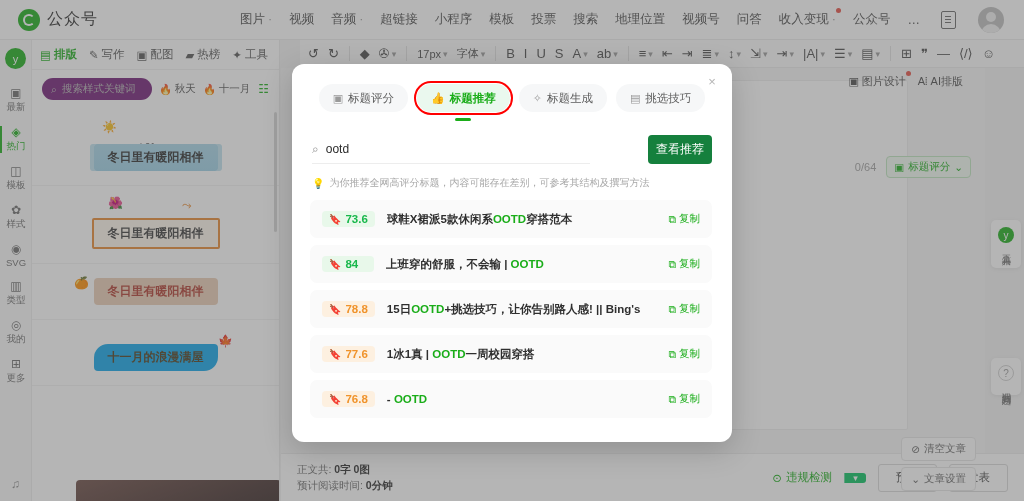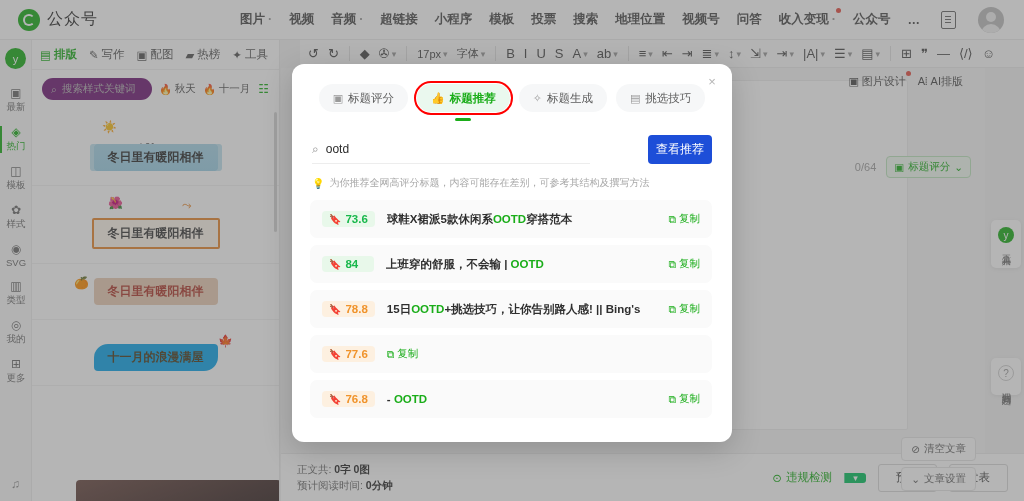--- a/index.html
+++ b/index.html
@@ -25,21 +25,21 @@
   .brand-mark {
     width: 22px; height: 22px; border-radius: 50%;
     background: #1aad19; position: relative;
   }
   .brand-mark::after {
     content: ""; position: absolute; inset: 5px;
     border: 2px solid #fff; border-radius: 50%; border-right-color: transparent;
   }
   .brand-text { font-size: 16px; color: #2b2b2b; letter-spacing: 1px; }
   .topnav-items { display: flex; align-items: center; gap: 17px; font-size: 12.5px; color: #4b4b4b; }
-  .topnav-items .ni { position: relative; white-space: nowrap; cursor: pointer; font-weight: bold; }
+  .topnav-items .ni { position: relative; white-space: nowrap; cursor: pointer; }
   .caret-dot::after { content: "·"; margin-left: 3px; color: #999; }
   .reddot::before {
     content: ""; position: absolute; top: -3px; right: -5px;
     width: 5px; height: 5px; border-radius: 50%; background: #e54d42;
   }
   .topnav-right { margin-left: auto; display: flex; align-items: center; gap: 22px; padding-right: 20px; }
   .doc-icon {
     width: 15px; height: 18px; border: 1.5px solid #666; border-radius: 2px; position: relative;
   }
   .doc-icon::after {
@@ -225,21 +225,21 @@
     width: 16px; height: 3px; border-radius: 2px; background:#1aad19;
   }
   .mtab-highlight { outline: 2px solid #ff0000; outline-offset: 1px; border-radius: 15px; }
   .search-row { display:flex; align-items:center; gap: 10px; margin: 22px 2px 0; }
   .search-field {
     flex: 1; height: 30px; border-bottom: 1px solid #ededed; display:flex; align-items:center;
     gap: 7px; font-size: 12px; color:#2b2b2b;
   }
   .search-field .mag { color:#9a9a9a; font-size: 12px; }
   .btn-rec {
-    width: 64px; height: 29px; background:#1d4ed8; color:#fff; border-radius: 4px;
+    width: 64px; height: 29px; background:#15803d; color:#fff; border-radius: 4px;
     font-size: 12px; display:flex; align-items:center; justify-content:center; cursor:pointer;margin-left:48px;
   }
   .hint { display:flex; align-items:center; gap:5px; margin: 12px 2px 0; font-size: 10px; color:#a8a8a8; }
   .hint .bulb { color:#f0b13b; font-size: 10px; }
   .results { margin-top: 10px; max-height: 230px; overflow-y: auto; padding-right: 2px; }
   .result-row {
     display:flex; align-items:center; gap: 12px; background:#fafafa; border-radius: 7px;
     padding: 11px 12px; margin-bottom: 7px; cursor: pointer;
   }
   .score {
@@ -625,20 +625,21 @@
           <span class="copy">
             <span>⧉</span>
             <span>复制</span>
           </span>
         </div>
         <div class="result-row">
           <span class="score orange">
             <span class="sic">🔖</span>
             <span>77.6</span>
           </span>
+          <span class="rtitle">1冰1真 | <em>OOTD</em>一周校园穿搭</span>
           <span class="copy">
             <span>⧉</span>
             <span>复制</span>
           </span>
         </div>
         <div class="result-row">
           <span class="score orange">
             <span class="sic">🔖</span>
             <span>76.8</span>
           </span>

